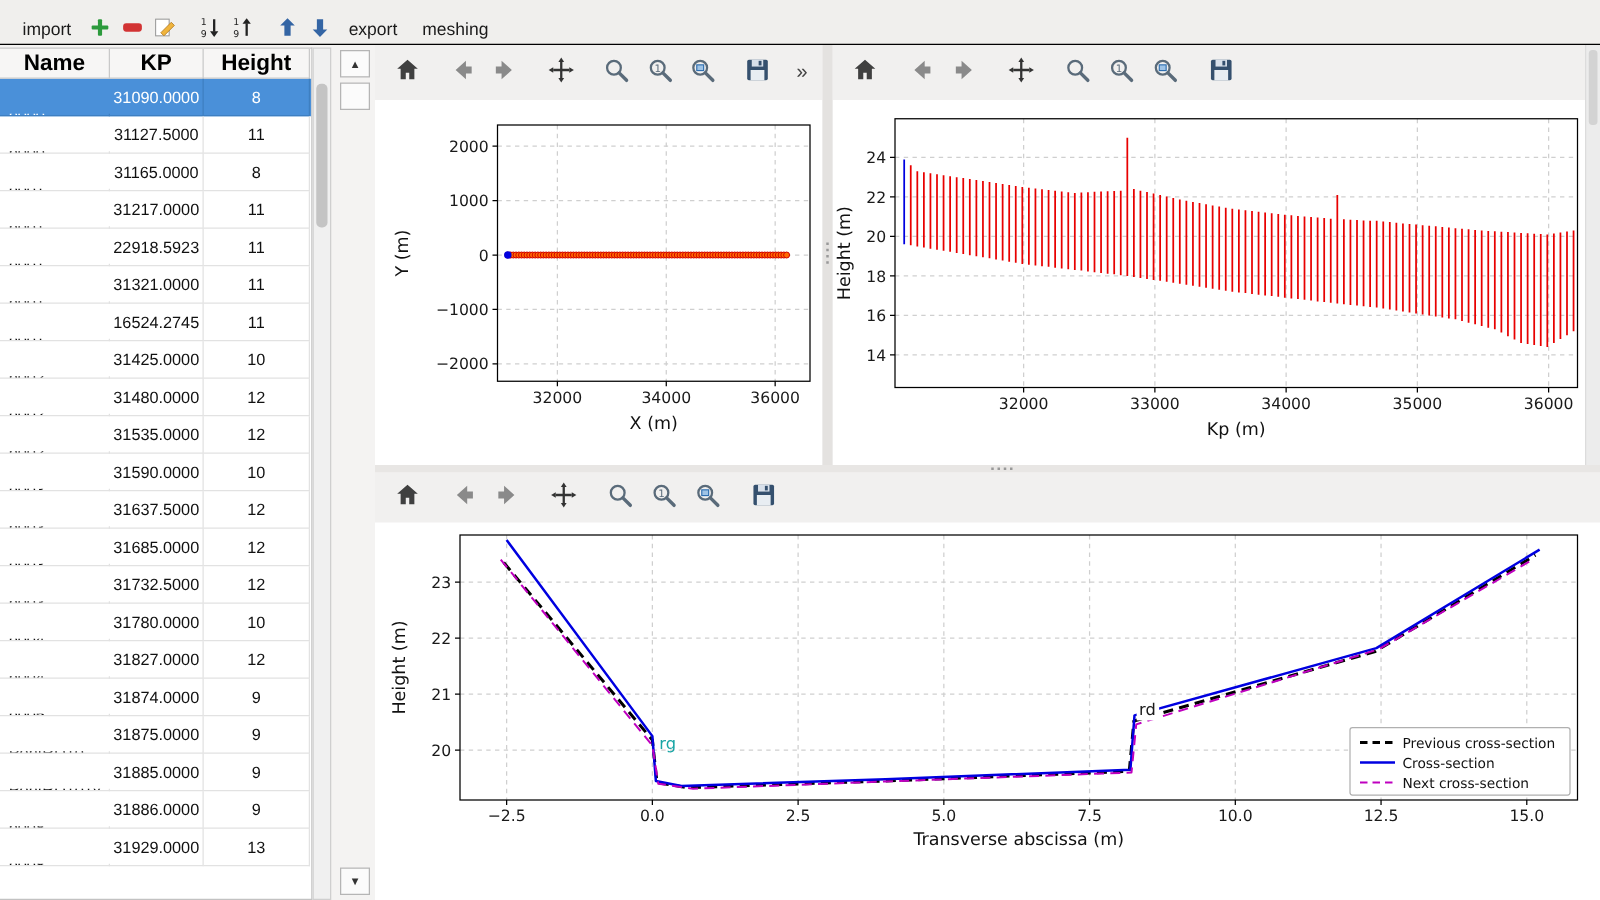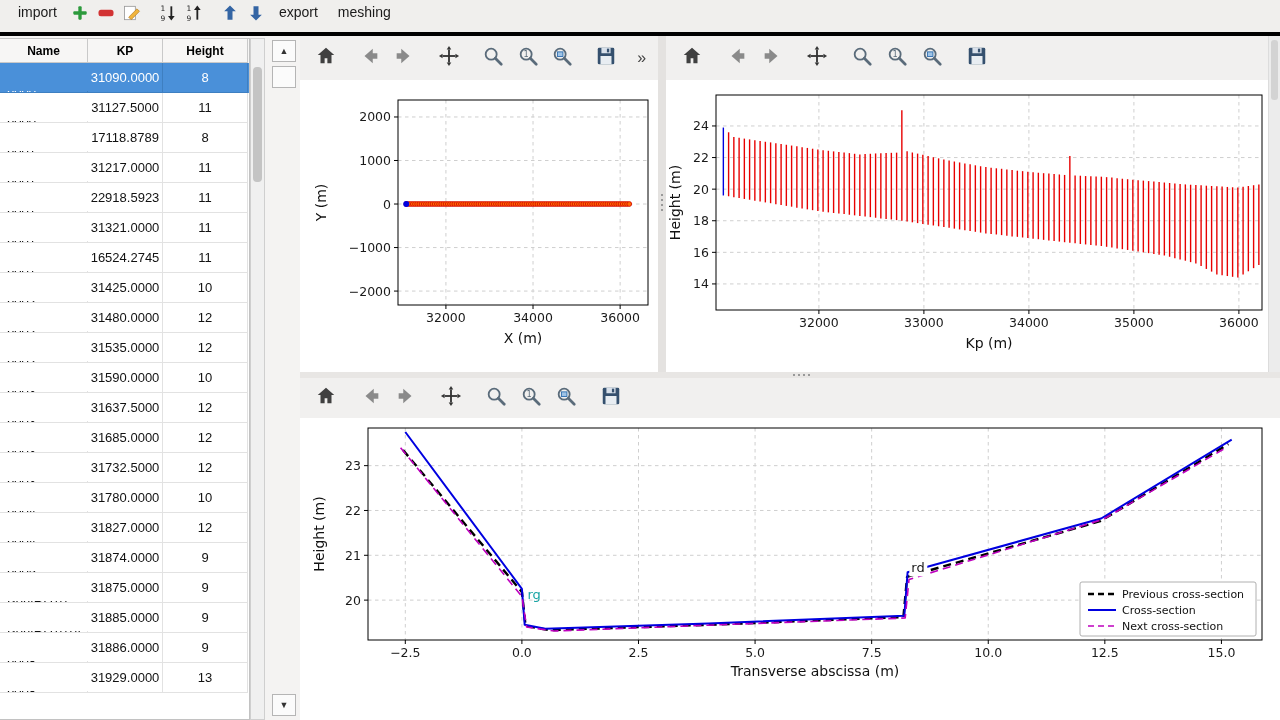--- a/index.html
+++ b/index.html
@@ -1,30 +1,30 @@
 <!DOCTYPE html>
 <html><head>
 <meta charset="utf-8">
 <style>
   html,body{margin:0;padding:0;width:1280px;height:720px;overflow:hidden;
     font-family:"Liberation Sans",sans-serif;background:#fff;}
   
   .menubar{position:absolute;top:0;left:0;right:0;height:36px;background:#f0efed;
-    border-bottom:4px solid #000000;display:flex;align-items:flex-start;padding:0 8px;
+    border-bottom:1px solid #000000;display:flex;align-items:flex-end;padding:0 8px;
     font-size:14px;color:#1a1a1a;box-sizing:border-box;}
   .menu-item{padding:4px 10px;cursor:default;}
   .mb-icon{width:26px;height:26px;display:flex;align-items:center;justify-content:center;}
   .mb-icon svg{width:20px;height:20px;}
   .mb-gap{width:10px;}
   
   .left-panel{position:absolute;top:36px;left:0;width:300px;bottom:0;background:#f4f3f2;}
   .xs-table{position:absolute;left:0;top:2px;width:250px;bottom:0;background:#fff;
     border:1px solid #c2c2c2;border-left:none;box-sizing:border-box;overflow:hidden;}
   .t-head{display:grid;grid-template-columns:88px 75px 85px;height:24px;background:#f7f6f5;
-    font-weight:bold;font-size:12px;}
+    font-weight:bold;font-size:18px;}
   .t-head div{display:flex;align-items:center;justify-content:center;
     border-right:1px solid #c9c9c9;border-bottom:1px solid #c9c9c9;}
   .t-row{display:grid;grid-template-columns:88px 75px 85px;height:30px;font-size:13px;color:#111;}
   .t-row div{display:flex;align-items:center;border-right:1px solid #e2e2e2;
     border-bottom:1px solid #e2e2e2;overflow:hidden;white-space:nowrap;}
   .t-row .c0{padding-left:7px;margin-top:28px;}
   .t-row .c1,.t-row .c2{justify-content:center;text-align:center;}
   .t-row.selected{background:#4a90d9;color:#fff;}
   .t-row.selected div{border-color:#3e7fc1;}
   .t-scroll{position:absolute;left:250px;top:2px;width:15px;bottom:0;background:#f0f0f0;
@@ -129,21 +129,21 @@
           <div class="c1">31090.0000</div>
           <div class="c2">8</div>
         </div>
         <div class="t-row">
           <div class="c0">p000</div>
           <div class="c1">31127.5000</div>
           <div class="c2">11</div>
         </div>
         <div class="t-row">
           <div class="c0">p001</div>
-          <div class="c1">17118.8789</div>
+          <div class="c1">31165.0000</div>
           <div class="c2">8</div>
         </div>
         <div class="t-row">
           <div class="c0">p001</div>
           <div class="c1">31217.0000</div>
           <div class="c2">11</div>
         </div>
         <div class="t-row">
           <div class="c0">p001</div>
           <div class="c1">22918.5923</div>

